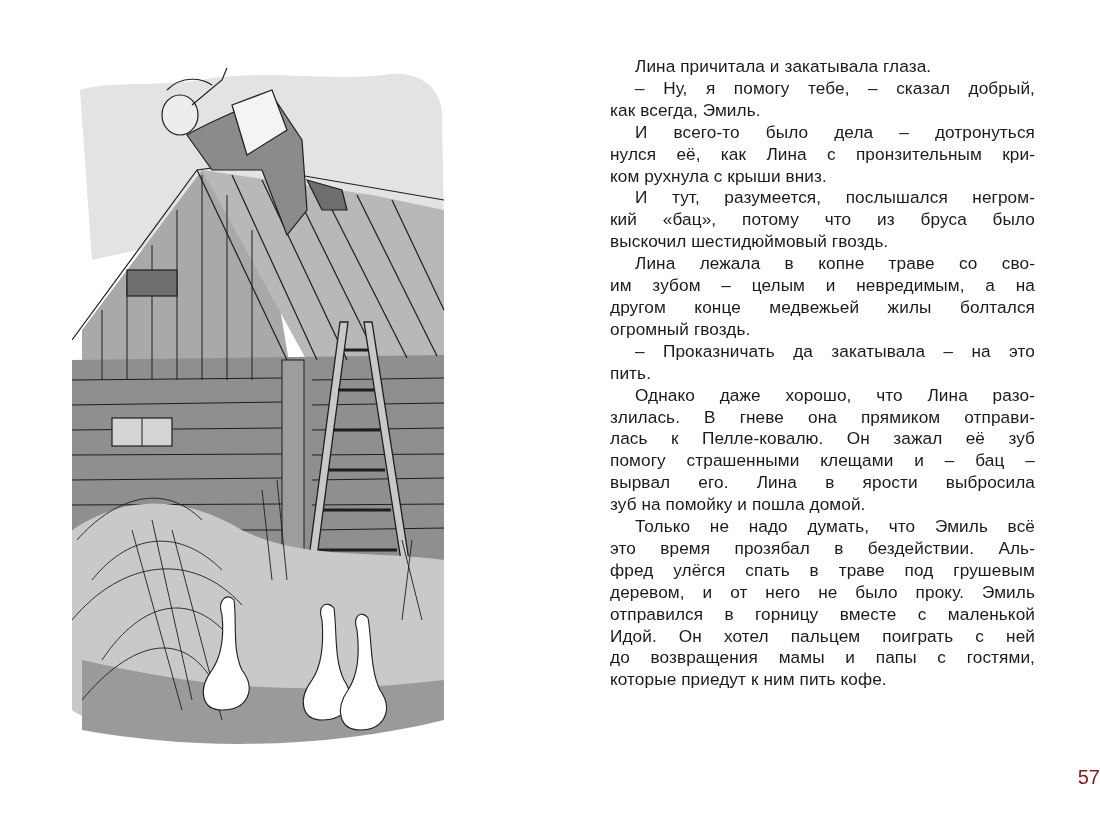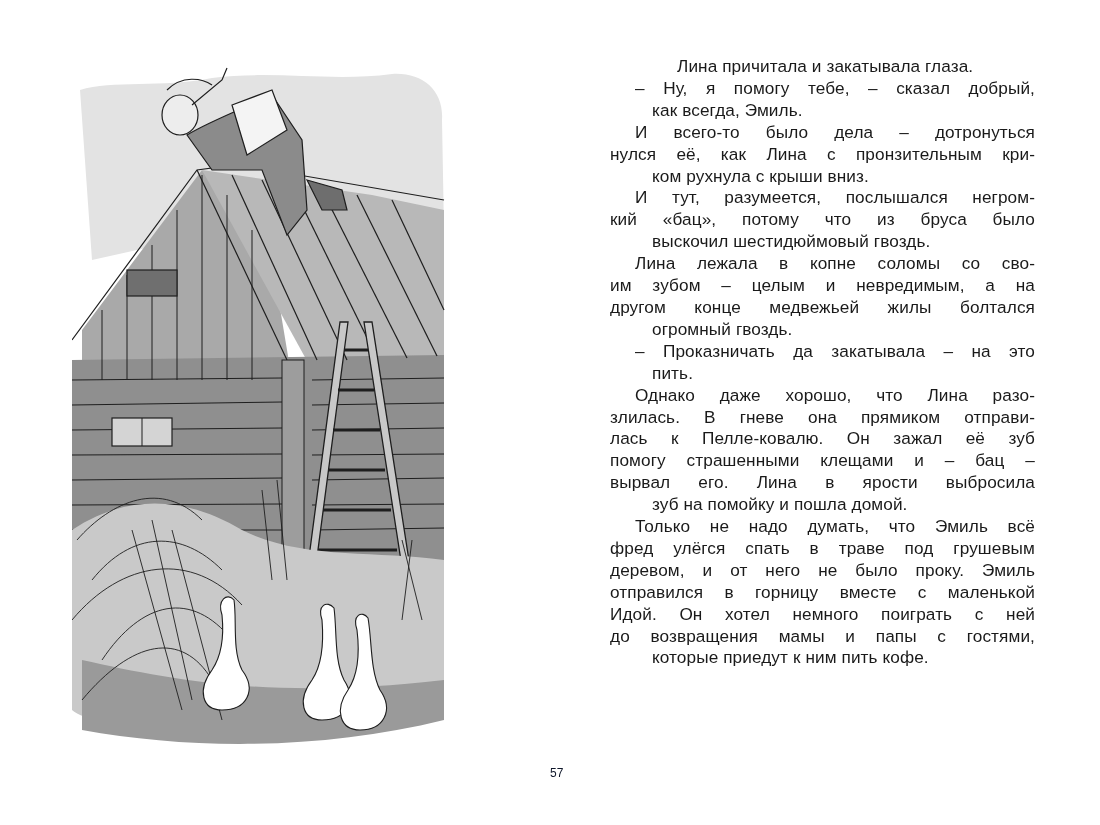--- a/index.html
+++ b/index.html
@@ -57,33 +57,32 @@
     }
     .line {
       display: block;
       text-align: justify;
       text-align-last: justify;
       white-space: nowrap;
       overflow: visible;
     }
     .line.last {
       text-align-last: left;
-      margin-left: 42px;
     }
     .line.indent {
       padding-left: 25px;
     }
     .page-number {
       position: absolute;
       left: 0;
       width: 550px;
       top: 766px;
-      text-align: left;
-      font-size: 12px;
-      color: #0f172a;
+      text-align: right;
+      font-size: 20px;
+      color: #7f1d1d;
     }
   </style>
 </head>
 <body>
 
 <div class="spread">
 
   <div class="left-page">
     <div class="illustration">
       <svg viewBox="0 0 375 690" xmlns="http://www.w3.org/2000/svg">
@@ -204,43 +203,44 @@
         <span class="line indent">И всего-то было дела – дотронуться</span>
         <span class="line">нулся её, как Лина с пронзительным кри-</span>
         <span class="line last">ком рухнула с крыши вниз.</span>
       </p>
       <p class="para">
         <span class="line indent">И тут, разумеется, послышался негром-</span>
         <span class="line">кий «бац», потому что из бруса было</span>
         <span class="line last">выскочил шестидюймовый гвоздь.</span>
       </p>
       <p class="para">
-        <span class="line indent">Лина лежала в копне соломы со сво-</span>
+        <span class="line indent">Лина лежала в копне траве со сво-</span>
         <span class="line">им зубом – целым и невредимым, а на</span>
         <span class="line">другом конце медвежьей жилы болтался</span>
         <span class="line last">огромный гвоздь.</span>
       </p>
       <p class="para">
         <span class="line indent">– Проказничать да закатывала – на это</span>
         <span class="line last">пить.</span>
       </p>
       <p class="para">
         <span class="line indent">Однако даже хорошо, что Лина разо-</span>
         <span class="line">злилась. В гневе она прямиком отправи-</span>
         <span class="line">лась к Пелле-ковалю. Он зажал её зуб</span>
         <span class="line">помогу страшенными клещами и – бац –</span>
         <span class="line">вырвал его. Лина в ярости выбросила</span>
         <span class="line last">зуб на помойку и пошла домой.</span>
       </p>
       <p class="para">
         <span class="line indent">Только не надо думать, что Эмиль всё</span>
+        <span class="line">это время прозябал в бездействии. Аль-</span>
         <span class="line">фред улёгся спать в траве под грушевым</span>
         <span class="line">деревом, и от него не было проку. Эмиль</span>
         <span class="line">отправился в горницу вместе с маленькой</span>
-        <span class="line">Идой. Он хотел немного поиграть с ней</span>
+        <span class="line">Идой. Он хотел пальцем поиграть с ней</span>
         <span class="line">до возвращения мамы и папы с гостями,</span>
         <span class="line last">которые приедут к ним пить кофе.</span>
       </p>
     </div>
     <div class="page-number">57</div>
   </div>
 
 </div>
 
 </body></html>

